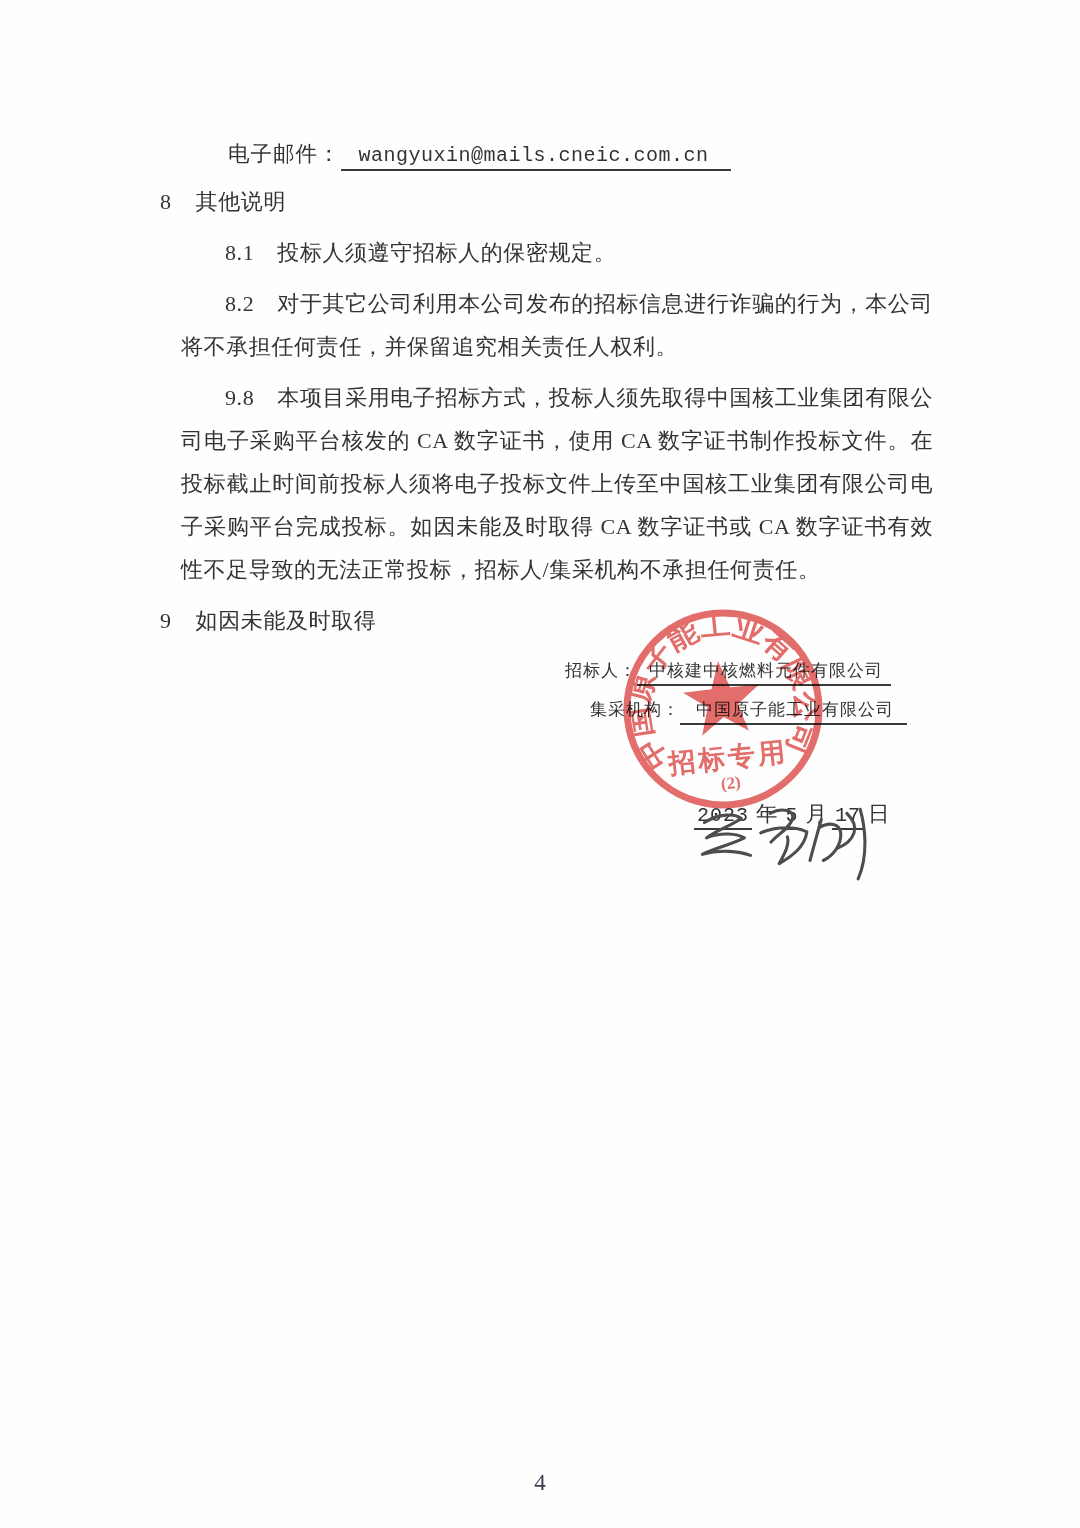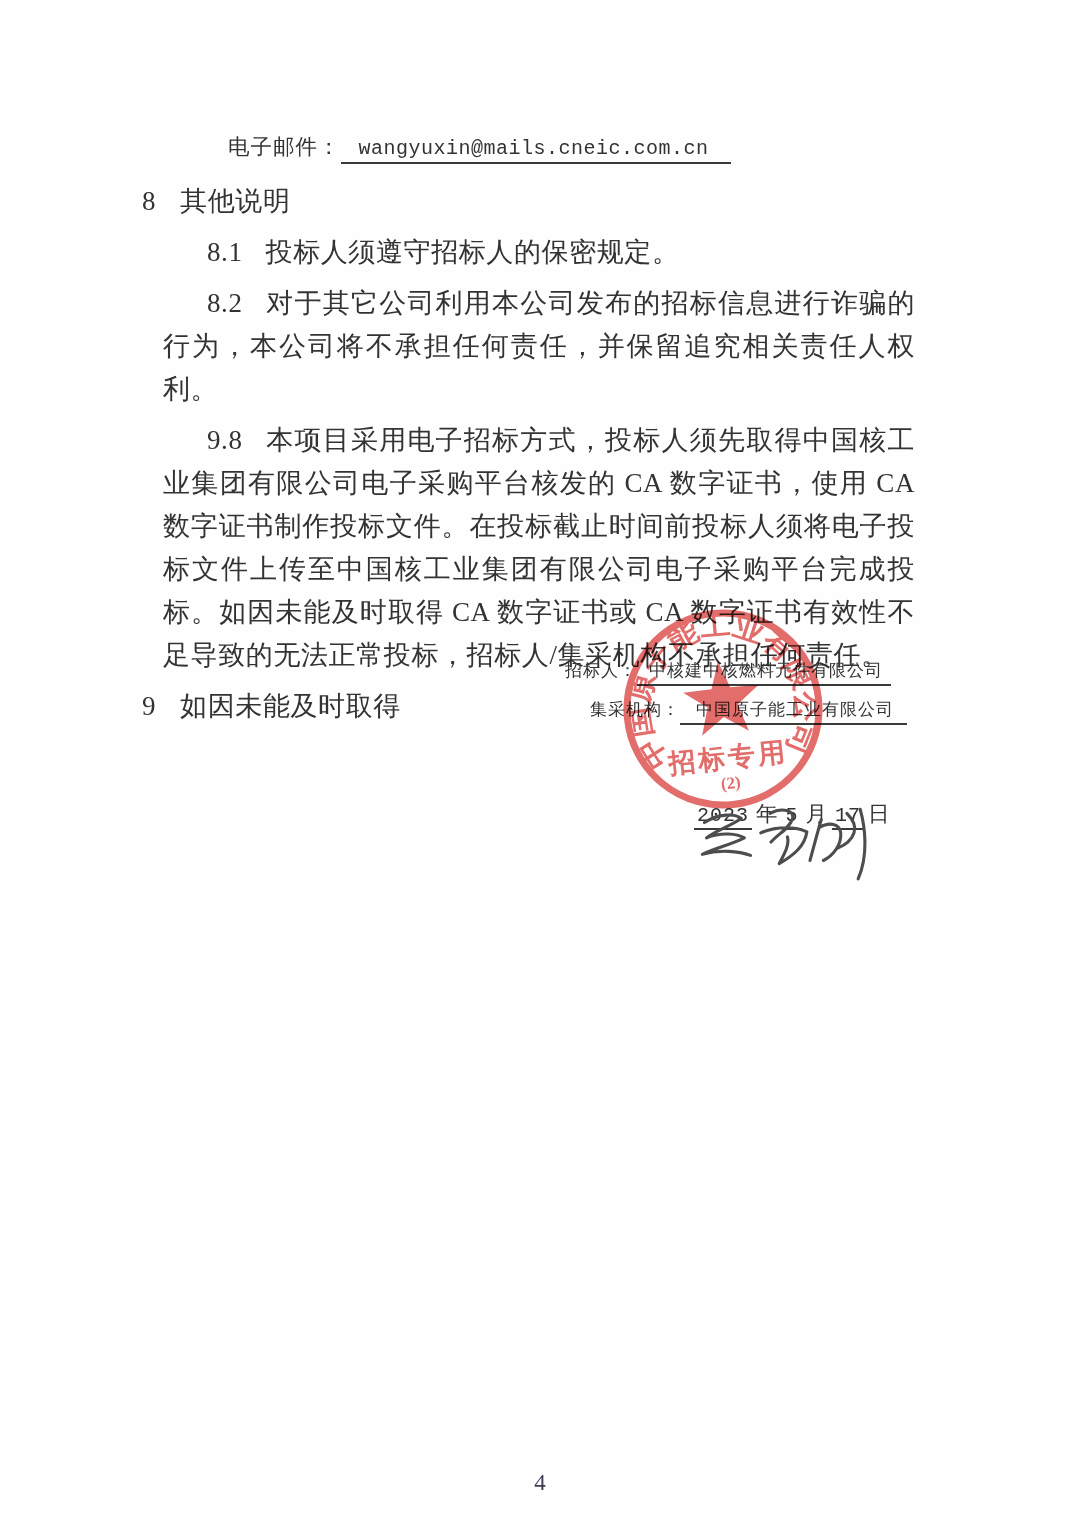--- a/index.html
+++ b/index.html
@@ -7,34 +7,34 @@
     position:relative;
     width:1080px;height:1528px;
     margin:0 auto;
     background:#fefefe;
     font-family:"Liberation Serif","DejaVu Serif",serif;
     color:#333;
     overflow:hidden;
   }
   
   .email-row{
-    position:absolute;left:228px;top:132px;
+    position:absolute;left:228px;top:139px;
     font-size:21.5px;letter-spacing:1px;white-space:nowrap;
   }
   .email-row .u{
     display:inline-block;
     border-bottom:2px solid #3a3a3a;
     padding:0 22px 2px 18px;
     font-family:"Liberation Mono","DejaVu Sans Mono",monospace;
     font-size:20px;letter-spacing:.5px;
   }
   
   .flow{
-    position:absolute;left:155px;top:180px;width:768px;
-    font-size:27px;line-height:43px;letter-spacing:.6px;
+    position:absolute;left:173px;top:180px;width:768px;
+    font-size:22px;line-height:43px;letter-spacing:.6px;
   }
   .sec-h{margin-left:-13px;}
   .sec-h .num{padding-right:24px;}
   p.item{
     margin:8px;
     text-indent:44px;
     text-align:justify;
   }
   p.item .inum{padding-right:23px;}
   

